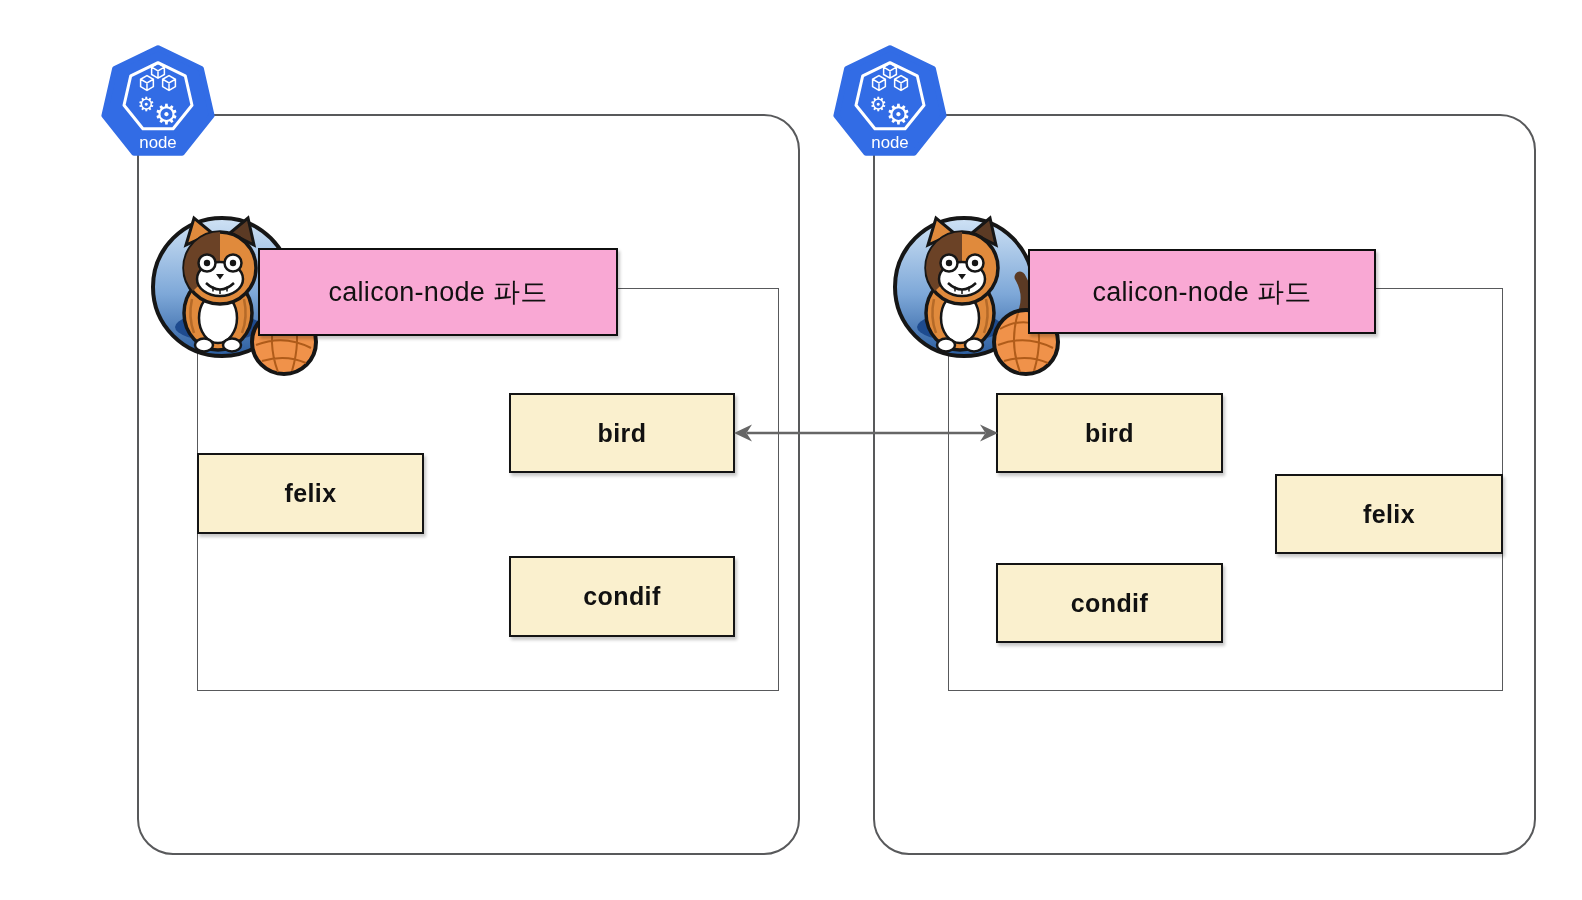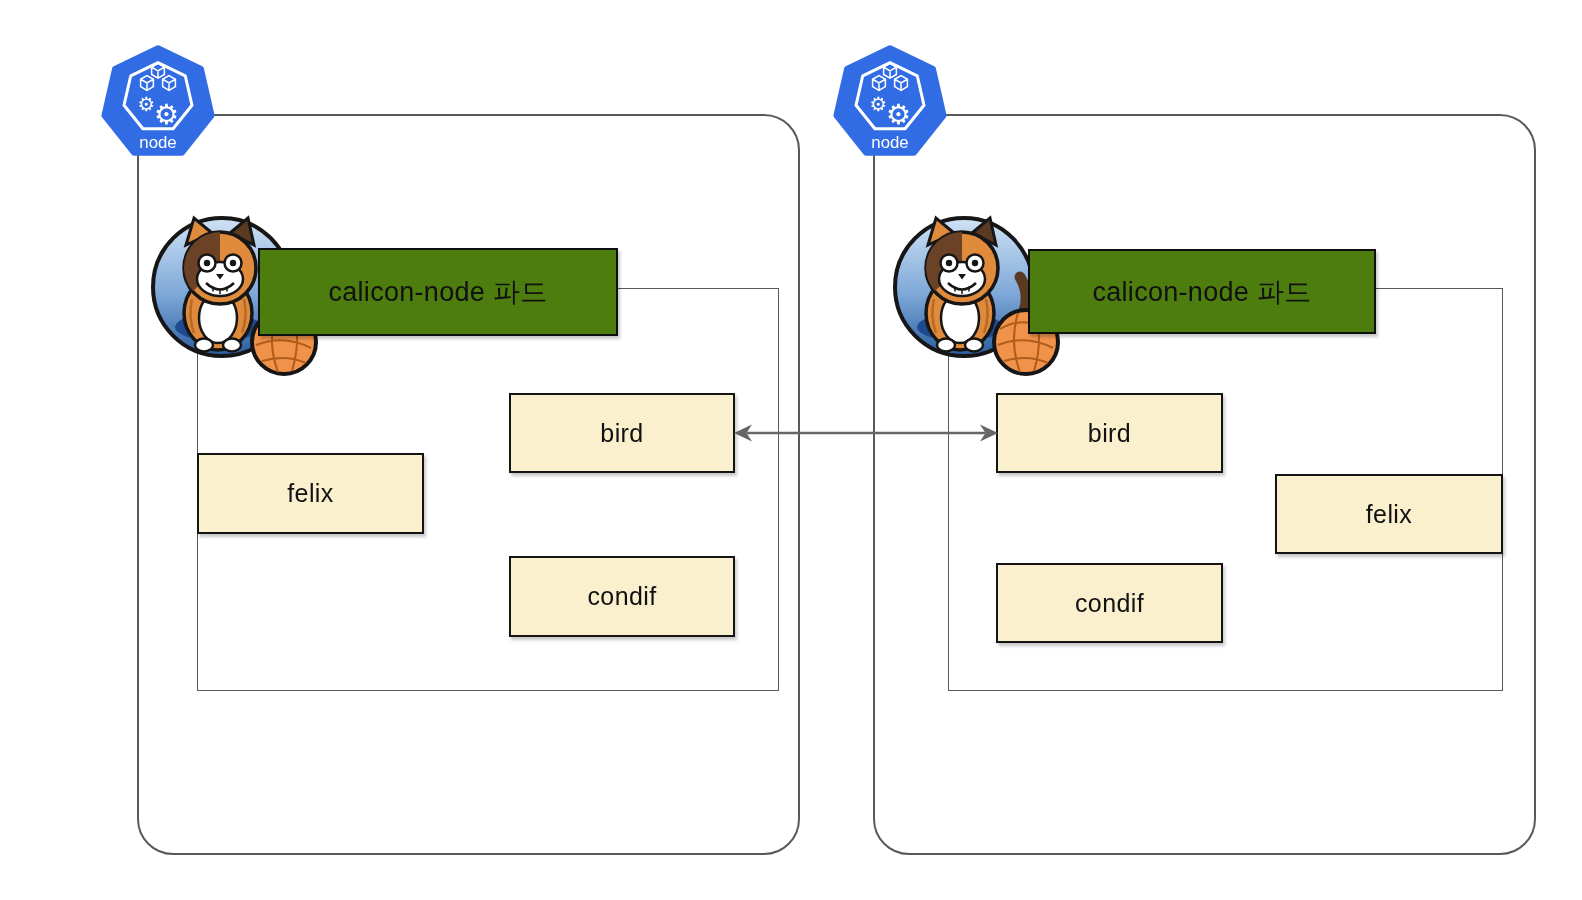--- a/index.html
+++ b/index.html
@@ -9,34 +9,34 @@
   }
   .node-rect{
     position:absolute;border:2.5px solid var(--frame-border,#58595b);
     border-radius:36px;background:transparent;box-sizing:border-box;
   }
   .pod-rect{
     position:absolute;border:1.8px solid var(--frame-border,#58595b);
     background:transparent;box-sizing:border-box;
   }
   .pod-label-box{
-    position:absolute;background:#4d7c0f;border:2.5px solid #0f0f0f;
+    position:absolute;background:#f9a8d4;border:2.5px solid #0f0f0f;
     box-sizing:border-box;display:flex;align-items:center;justify-content:center;
     box-shadow:2px 3px 3px rgba(0,0,0,0.22);
   }
   .pod-label-text{
     font-size:27px;font-weight:500;color:#111;letter-spacing:0.3px;white-space:nowrap;
   }
   .comp-box{
     position:absolute;background:var(--comp-fill,#faf0ce);
     border:2.2px solid var(--comp-border,#141414);box-sizing:border-box;
     display:flex;align-items:center;justify-content:center;
     box-shadow:2px 3px 3px rgba(0,0,0,0.22);
   }
-  .comp-label{font-size:25px;font-weight:400;color:#111;letter-spacing:0.4px;}
+  .comp-label{font-size:25px;font-weight:700;color:#111;letter-spacing:0.4px;}
   .abs{position:absolute;}
   svg{display:block;}
 </style>
 </head>
 <body>
 
 <div class="canvas">
 
   <svg width="0" height="0" style="position:absolute" aria-hidden="true">
     <defs>

